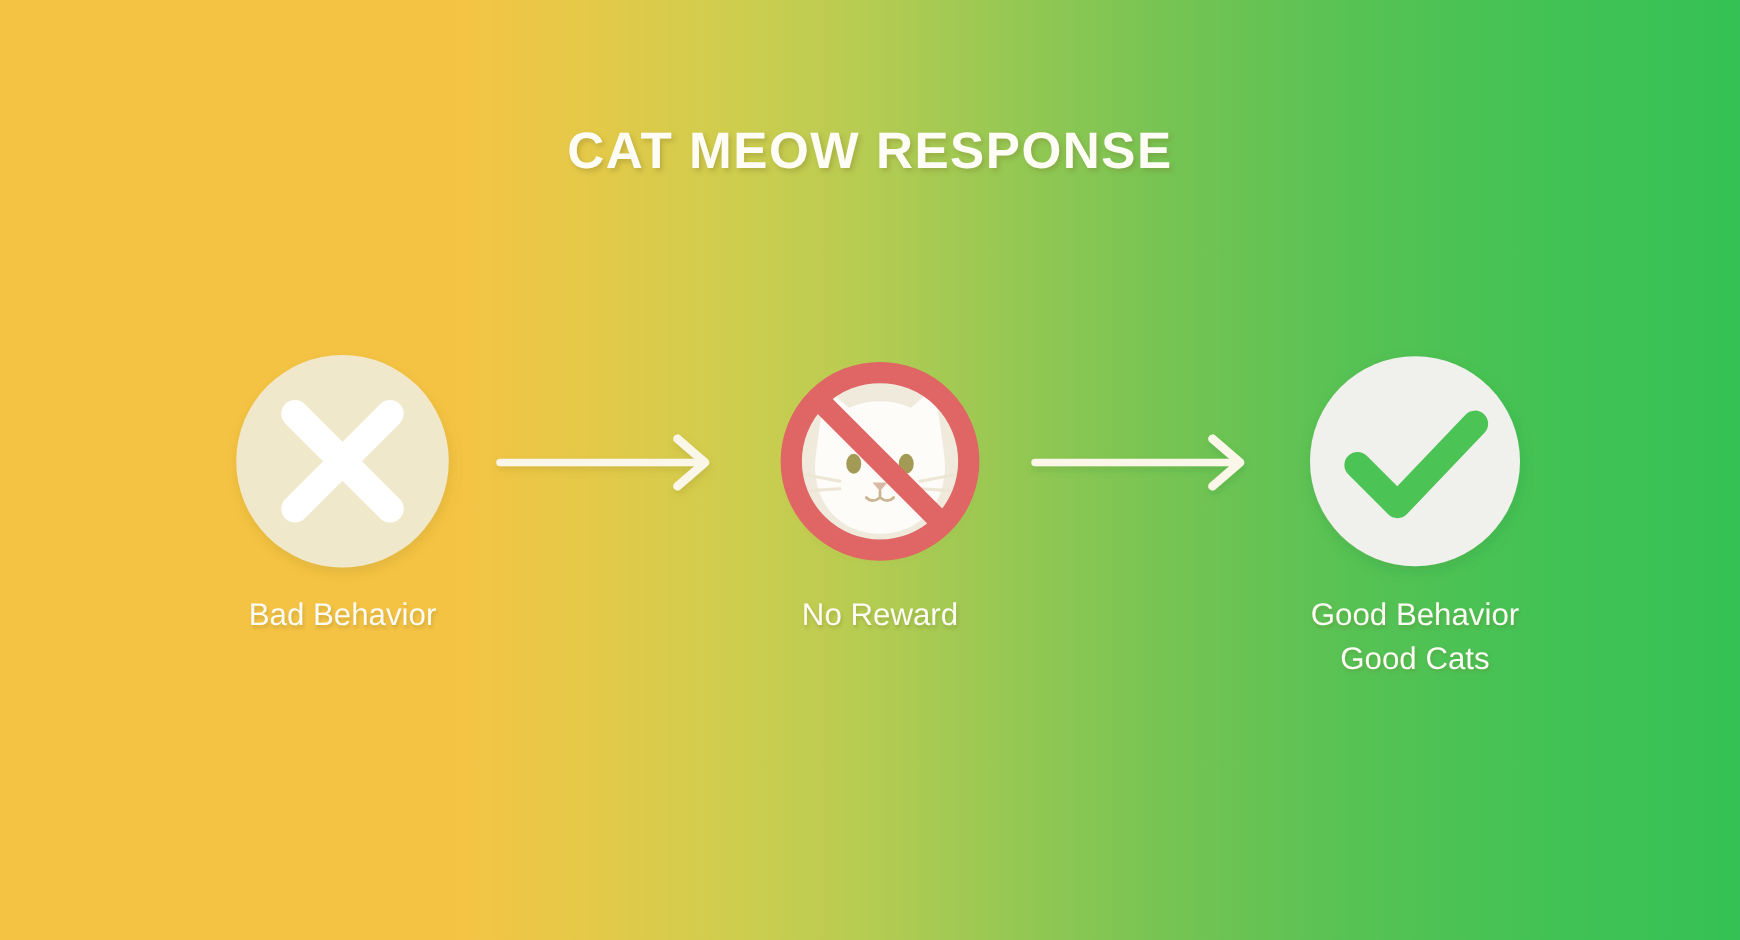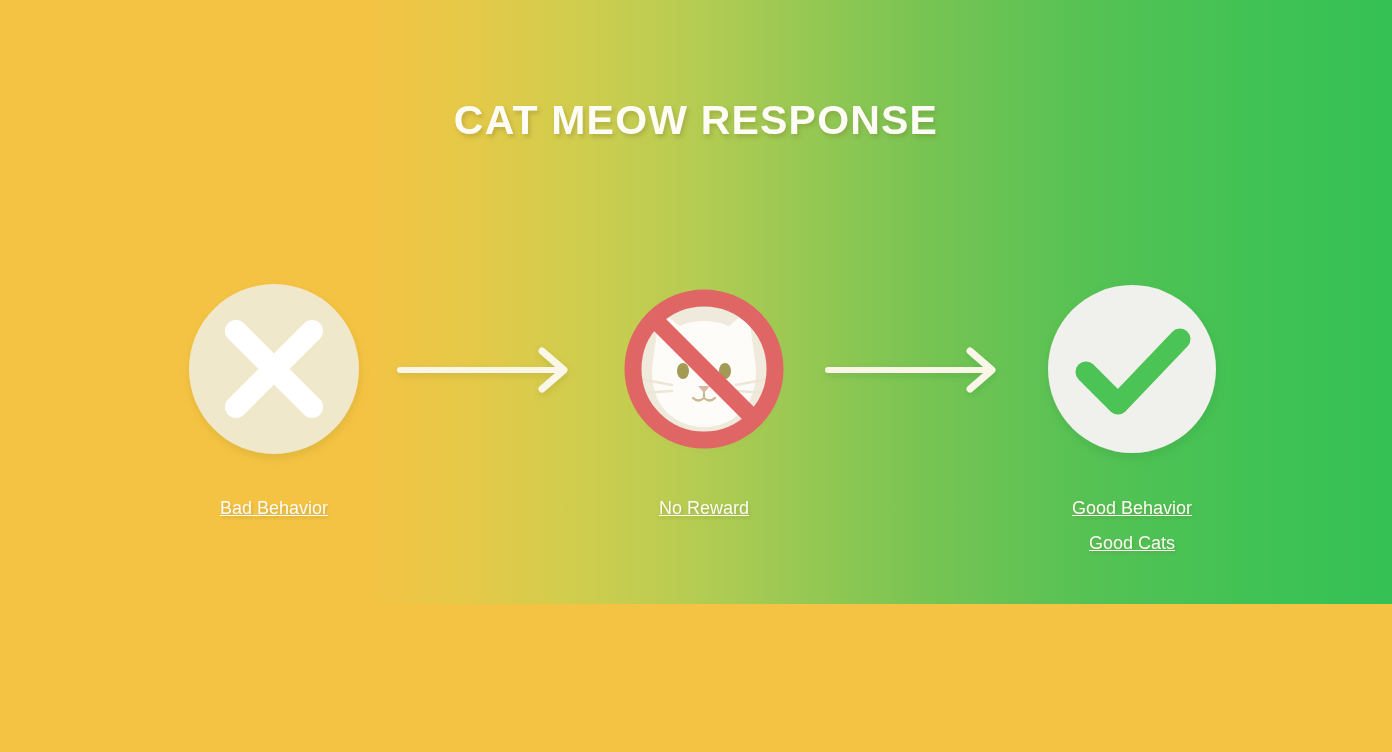--- a/index.html
+++ b/index.html
@@ -10,21 +10,21 @@
     width: 1392px;
     height: 752px;
     overflow: hidden;
     font-family: "Liberation Sans", sans-serif;
     background: #F5C344;
   }
 
   #stage {
     position: relative;
     width: 1392px;
-    height: 604px;
+    height: 752px;
     background: linear-gradient(to right,
         #F5C344 0%,
         #F5C344 26%,
         #E4C948 34%,
         #CFCD4E 42%,
         #B5CC52 50%,
         #96C853 58%,
         #76C453 67%,
         #56C254 78%,
         #41C254 90%,
@@ -60,27 +60,26 @@
 
   .icon-wrap {
     width: 260px;
     height: 172px;
     display: flex;
     align-items: center;
     justify-content: center;
   }
 
   .step-label {
-    margin-top: 36px;
-    font-size: 18px;
+    margin-top: 20px;
+    font-size: 25px;
     font-weight: normal;
     color: #FCFBF4;
     line-height: 35px;
     text-shadow: 1px 2px 3px rgba(110, 105, 40, 0.28);
-    text-decoration: underline;
   }
 
   
   .arrow {
     position: absolute;
     top: 345px;
     width: 200px;
     height: 50px;
   }
   #arrow-1 { left: 392px; }

